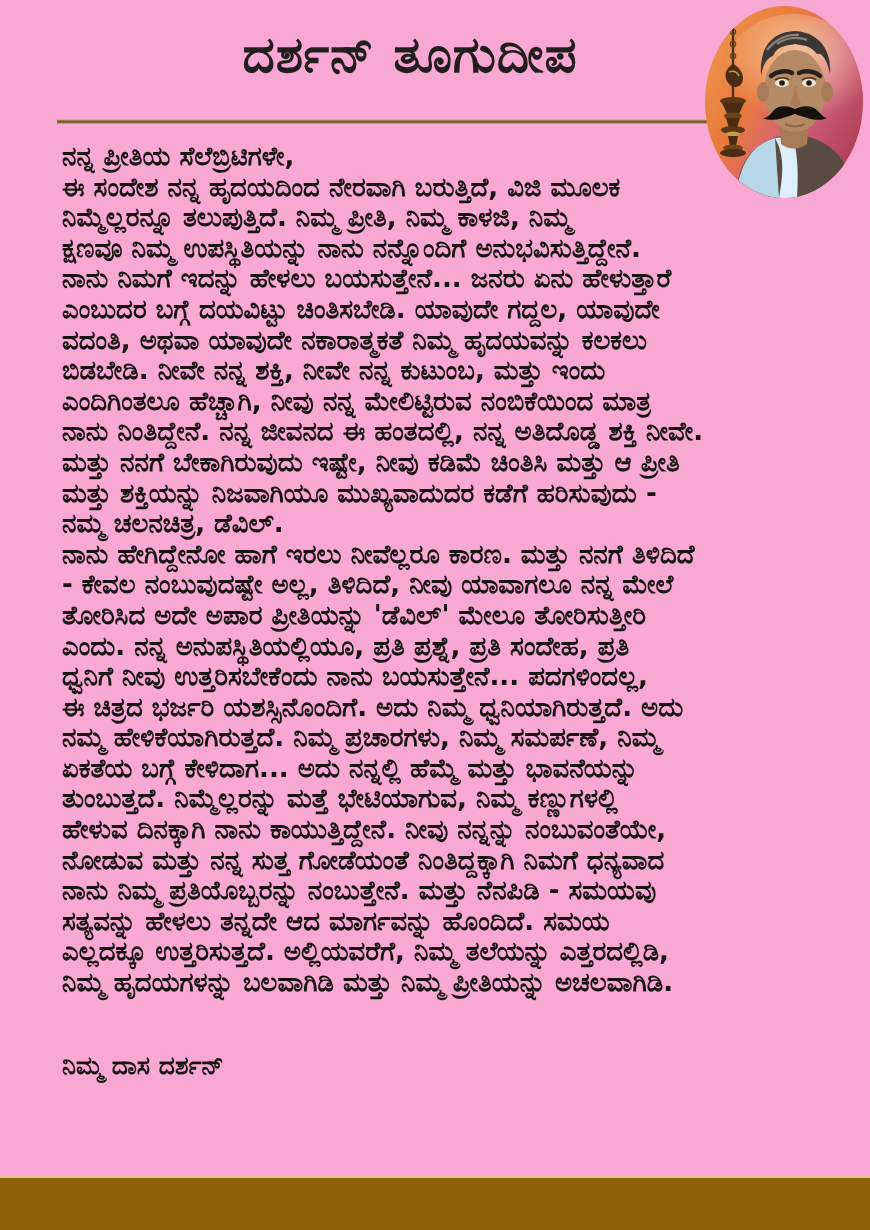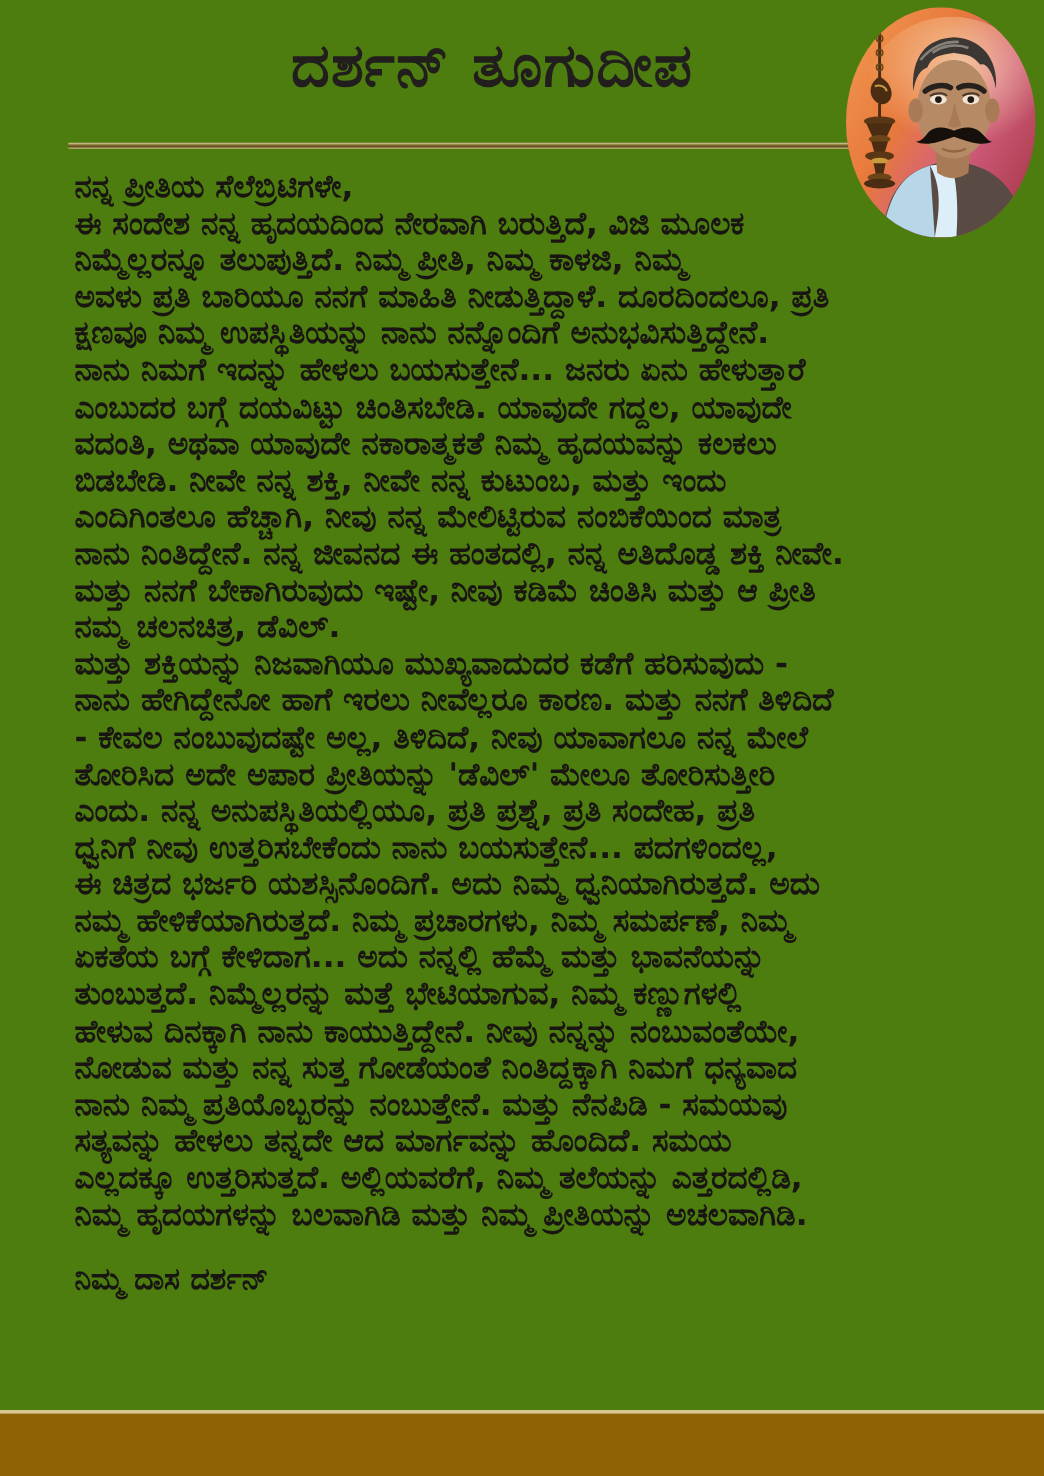--- a/index.html
+++ b/index.html
@@ -1,19 +1,19 @@
 <!DOCTYPE html>
 <html lang="kn"><head>
 <meta charset="utf-8">
 <style>
   html,body{margin:0;padding:0;background:#ffffff;}
   .page{
     position:relative;
     width:870px;height:1230px;
-    background:#4d7c0f;
+    background:#f9a8d4;
     overflow:hidden;
     font-family:"DejaVu Sans","Liberation Sans",sans-serif;
   }
   .title{
     position:absolute;
     left:60px;top:26px;width:700px;
     text-align:center;
     font-size:50px;
     font-weight:700;
     color:#221e1e;
@@ -138,31 +138,30 @@
           <ellipse cx="28" cy="147" rx="13" ry="4" fill="#4a2c12"></ellipse>
         </g>
       </g>
     </svg>
   </div>
 
   <div class="body-text">
     <div class="ln">ನನ್ನ ಪ್ರೀತಿಯ ಸೆಲೆಬ್ರಿಟಿಗಳೇ,</div>
     <div class="ln">ಈ ಸಂದೇಶ ನನ್ನ ಹೃದಯದಿಂದ ನೇರವಾಗಿ ಬರುತ್ತಿದೆ, ವಿಜಿ ಮೂಲಕ</div>
     <div class="ln">ನಿಮ್ಮೆಲ್ಲರನ್ನೂ ತಲುಪುತ್ತಿದೆ. ನಿಮ್ಮ ಪ್ರೀತಿ, ನಿಮ್ಮ ಕಾಳಜಿ, ನಿಮ್ಮ</div>
-    <div class="ln">ಅವಳು ಪ್ರತಿ ಬಾರಿಯೂ ನನಗೆ ಮಾಹಿತಿ ನೀಡುತ್ತಿದ್ದಾಳೆ. ದೂರದಿಂದಲೂ, ಪ್ರತಿ</div>
     <div class="ln">ಕ್ಷಣವೂ ನಿಮ್ಮ ಉಪಸ್ಥಿತಿಯನ್ನು ನಾನು ನನ್ನೊಂದಿಗೆ ಅನುಭವಿಸುತ್ತಿದ್ದೇನೆ.</div>
     <div class="ln">ನಾನು ನಿಮಗೆ ಇದನ್ನು ಹೇಳಲು ಬಯಸುತ್ತೇನೆ... ಜನರು ಏನು ಹೇಳುತ್ತಾರೆ</div>
     <div class="ln">ಎಂಬುದರ ಬಗ್ಗೆ ದಯವಿಟ್ಟು ಚಿಂತಿಸಬೇಡಿ. ಯಾವುದೇ ಗದ್ದಲ, ಯಾವುದೇ</div>
     <div class="ln">ವದಂತಿ, ಅಥವಾ ಯಾವುದೇ ನಕಾರಾತ್ಮಕತೆ ನಿಮ್ಮ ಹೃದಯವನ್ನು ಕಲಕಲು</div>
     <div class="ln">ಬಿಡಬೇಡಿ. ನೀವೇ ನನ್ನ ಶಕ್ತಿ, ನೀವೇ ನನ್ನ ಕುಟುಂಬ, ಮತ್ತು ಇಂದು</div>
     <div class="ln">ಎಂದಿಗಿಂತಲೂ ಹೆಚ್ಚಾಗಿ, ನೀವು ನನ್ನ ಮೇಲಿಟ್ಟಿರುವ ನಂಬಿಕೆಯಿಂದ ಮಾತ್ರ</div>
     <div class="ln">ನಾನು ನಿಂತಿದ್ದೇನೆ. ನನ್ನ ಜೀವನದ ಈ ಹಂತದಲ್ಲಿ, ನನ್ನ ಅತಿದೊಡ್ಡ ಶಕ್ತಿ ನೀವೇ.</div>
     <div class="ln">ಮತ್ತು ನನಗೆ ಬೇಕಾಗಿರುವುದು ಇಷ್ಟೇ, ನೀವು ಕಡಿಮೆ ಚಿಂತಿಸಿ ಮತ್ತು ಆ ಪ್ರೀತಿ</div>
+    <div class="ln">ಮತ್ತು ಶಕ್ತಿಯನ್ನು ನಿಜವಾಗಿಯೂ ಮುಖ್ಯವಾದುದರ ಕಡೆಗೆ ಹರಿಸುವುದು -</div>
     <div class="ln">ನಮ್ಮ ಚಲನಚಿತ್ರ, ಡೆವಿಲ್.</div>
-    <div class="ln">ಮತ್ತು ಶಕ್ತಿಯನ್ನು ನಿಜವಾಗಿಯೂ ಮುಖ್ಯವಾದುದರ ಕಡೆಗೆ ಹರಿಸುವುದು -</div>
     <div class="ln">ನಾನು ಹೇಗಿದ್ದೇನೋ ಹಾಗೆ ಇರಲು ನೀವೆಲ್ಲರೂ ಕಾರಣ. ಮತ್ತು ನನಗೆ ತಿಳಿದಿದೆ</div>
     <div class="ln">- ಕೇವಲ ನಂಬುವುದಷ್ಟೇ ಅಲ್ಲ, ತಿಳಿದಿದೆ, ನೀವು ಯಾವಾಗಲೂ ನನ್ನ ಮೇಲೆ</div>
     <div class="ln">ತೋರಿಸಿದ ಅದೇ ಅಪಾರ ಪ್ರೀತಿಯನ್ನು 'ಡೆವಿಲ್' ಮೇಲೂ ತೋರಿಸುತ್ತೀರಿ</div>
     <div class="ln">ಎಂದು. ನನ್ನ ಅನುಪಸ್ಥಿತಿಯಲ್ಲಿಯೂ, ಪ್ರತಿ ಪ್ರಶ್ನೆ, ಪ್ರತಿ ಸಂದೇಹ, ಪ್ರತಿ</div>
     <div class="ln">ಧ್ವನಿಗೆ ನೀವು ಉತ್ತರಿಸಬೇಕೆಂದು ನಾನು ಬಯಸುತ್ತೇನೆ... ಪದಗಳಿಂದಲ್ಲ,</div>
     <div class="ln">ಈ ಚಿತ್ರದ ಭರ್ಜರಿ ಯಶಸ್ಸಿನೊಂದಿಗೆ. ಅದು ನಿಮ್ಮ ಧ್ವನಿಯಾಗಿರುತ್ತದೆ. ಅದು</div>
     <div class="ln">ನಮ್ಮ ಹೇಳಿಕೆಯಾಗಿರುತ್ತದೆ. ನಿಮ್ಮ ಪ್ರಚಾರಗಳು, ನಿಮ್ಮ ಸಮರ್ಪಣೆ, ನಿಮ್ಮ</div>
     <div class="ln">ಏಕತೆಯ ಬಗ್ಗೆ ಕೇಳಿದಾಗ... ಅದು ನನ್ನಲ್ಲಿ ಹೆಮ್ಮೆ ಮತ್ತು ಭಾವನೆಯನ್ನು</div>
     <div class="ln">ತುಂಬುತ್ತದೆ. ನಿಮ್ಮೆಲ್ಲರನ್ನು ಮತ್ತೆ ಭೇಟಿಯಾಗುವ, ನಿಮ್ಮ ಕಣ್ಣುಗಳಲ್ಲಿ</div>
     <div class="ln">ಹೇಳುವ ದಿನಕ್ಕಾಗಿ ನಾನು ಕಾಯುತ್ತಿದ್ದೇನೆ. ನೀವು ನನ್ನನ್ನು ನಂಬುವಂತೆಯೇ,</div>

